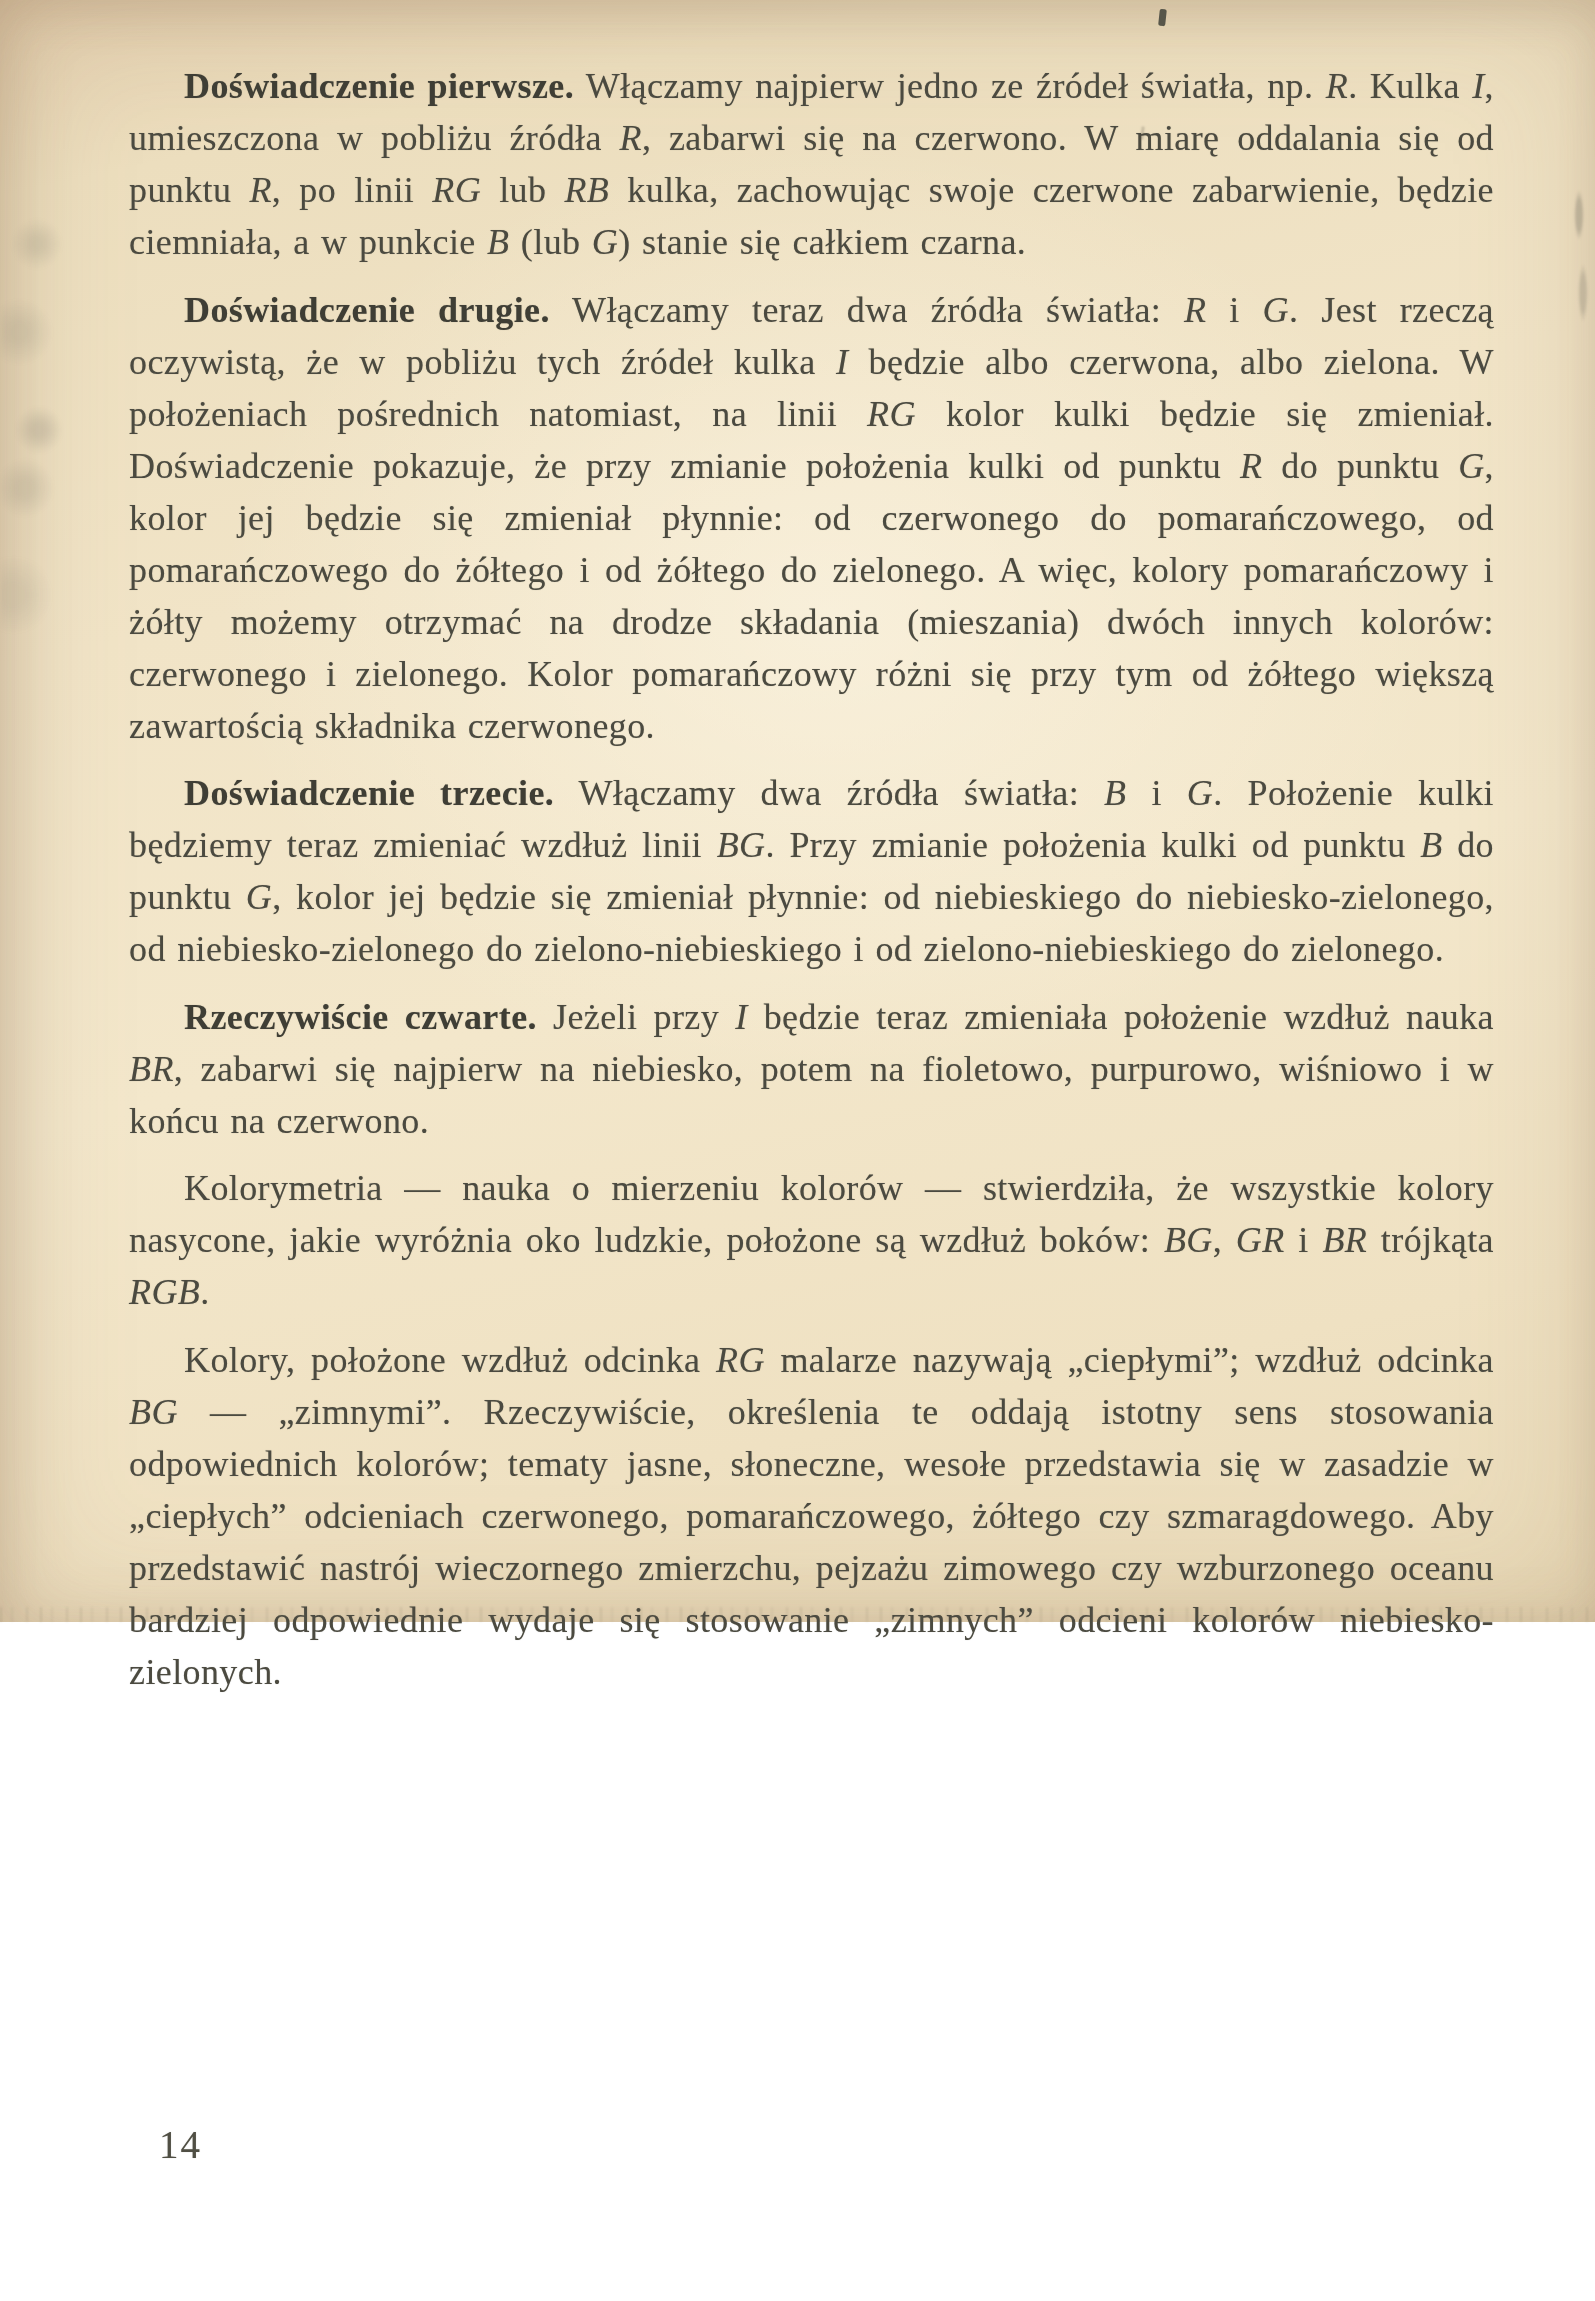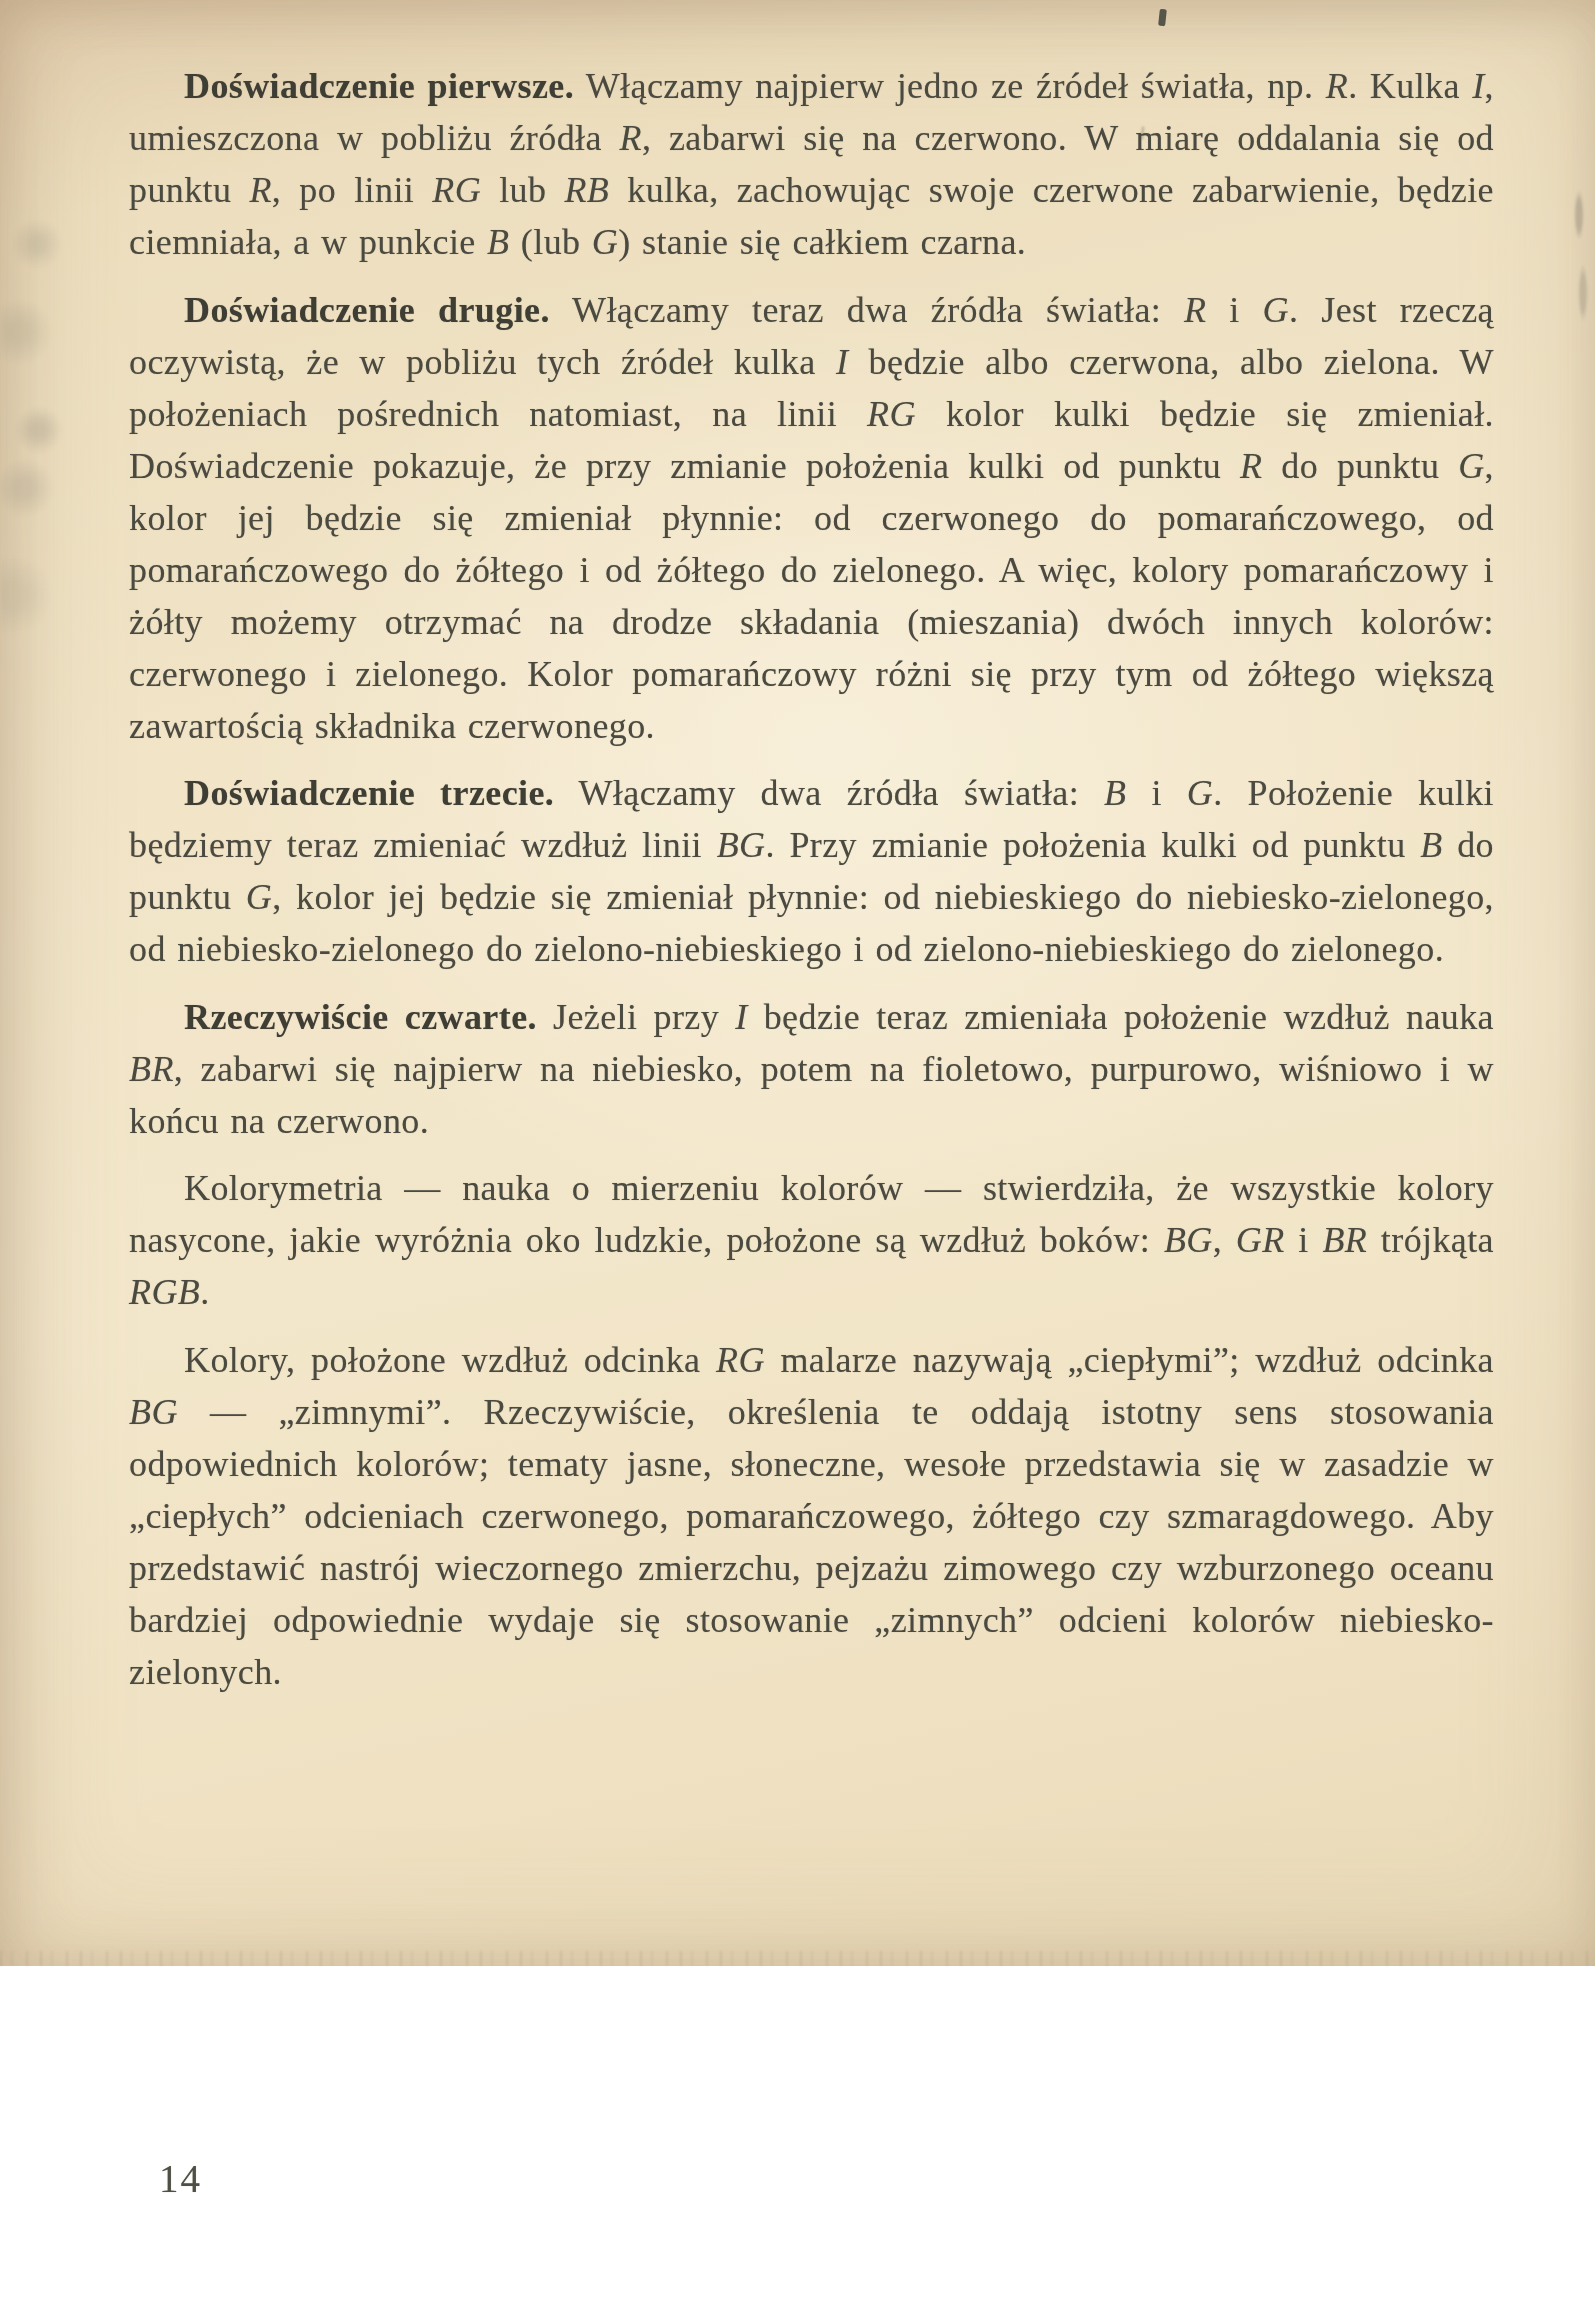--- a/index.html
+++ b/index.html
@@ -5,21 +5,21 @@
   html, body {
     margin: 0;
     padding: 0;
     width: 1596px;
     height: 2302px;
     overflow: hidden;
   }
   .page {
     position: relative;
     width: 1596px;
-    height: 1966px;
+    height: 1622px;
     background:
       radial-gradient(ellipse 878px 683px at 52% 38%, rgba(255,250,236,0.50), rgba(255,250,236,0) 70%),
       linear-gradient(168deg, #e4d0b0 0%, #ecdebe 10%, #f1e4c7 34%, #f3e7cb 58%, #efe1c2 82%, #e9dab8 100%);
     box-shadow:
       inset 0 0 137px rgba(148,118,84,0.22),
       inset 17.6px 0 59px rgba(140,115,85,0.16),
       inset 0 13.7px 39px rgba(150,120,90,0.14);
     font-family: "Liberation Serif", "DejaVu Serif", serif;
   }
   .text-block {
@@ -42,21 +42,20 @@
   .run-bold   { font-weight: 700; color: #3f3e35; }
   .run-italic { font-style: italic; }
   .page-number {
     position: absolute;
     left: 159px;
     top: 2122px;
     font-size: 39px;
     color: #504f44;
     letter-spacing: 2px;
     text-shadow: 0 0 1px rgba(80,79,68,0.35);
-    margin-top: 34px;
   }
   .ink-speck {
     position: absolute;
     left: 1159px;
     top: 8.8px;
     width: 6.8px;
     height: 16.6px;
     background: #57564a;
     border-radius: 2px;
     transform: rotate(6deg);

